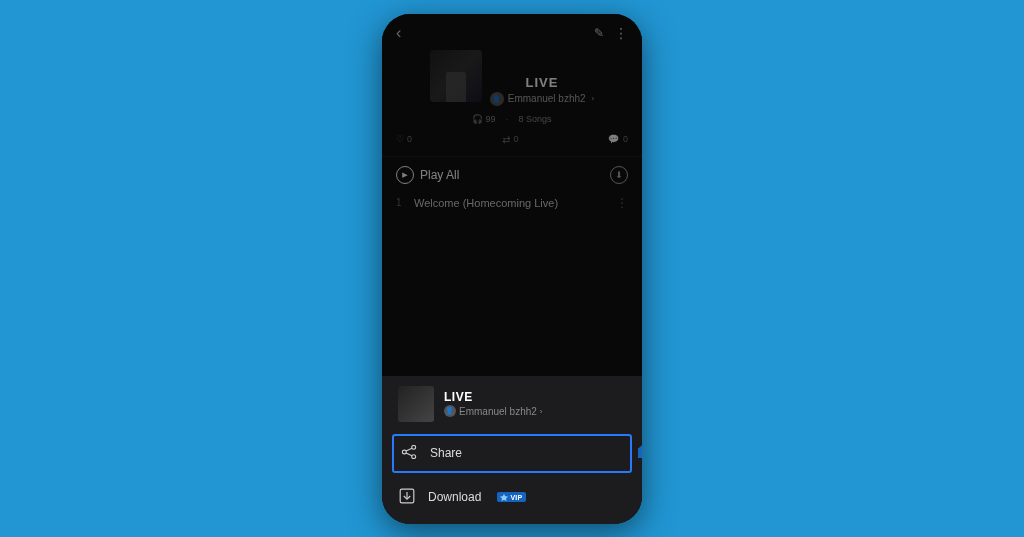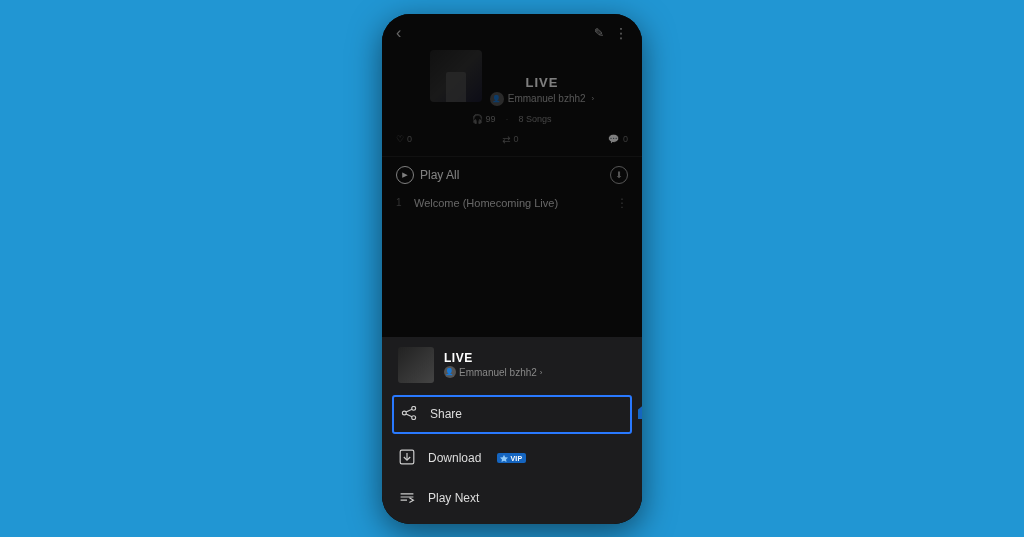--- a/index.html
+++ b/index.html
@@ -408,30 +408,19 @@
           <span class="menu-item-label">Download</span>
           <span class="vip-badge" style="margin-left:4px;">
             <svg width="8" height="8" viewBox="0 0 10 10" fill="none">
                 <polygon points="5,1 6.5,4 10,4.5 7.5,7 8.2,10 5,8.5 1.8,10 2.5,7 0,4.5 3.5,4" fill="#90caf9" stroke="none"></polygon>
               </svg>
             <span style="color:#fff;font-size:7px;font-weight:700;margin-left:2px;">VIP</span>
           </span>
         </div>
 
 
-        <div class="menu-item">
-          <span class="menu-item-icon">
-            <svg width="16" height="14" viewBox="0 0 20 16" fill="none" xmlns="http://www.w3.org/2000/svg">
-              <line x1="2" y1="4" x2="18" y2="4" stroke="#ccc" stroke-width="1.5"></line>
-              <line x1="2" y1="8" x2="18" y2="8" stroke="#ccc" stroke-width="1.5"></line>
-              <line x1="2" y1="12" x2="10" y2="12" stroke="#ccc" stroke-width="1.5"></line>
-              <polyline points="13,9 18,12 13,15" stroke="#ccc" stroke-width="1.5" fill="none"></polyline>
-            </svg>
-          </span>
-          <span class="menu-item-label">Play Next</span>
-        </div>
 
       </div>
     </div>
 
   </div>
 
 </div>
 
 </body></html>

